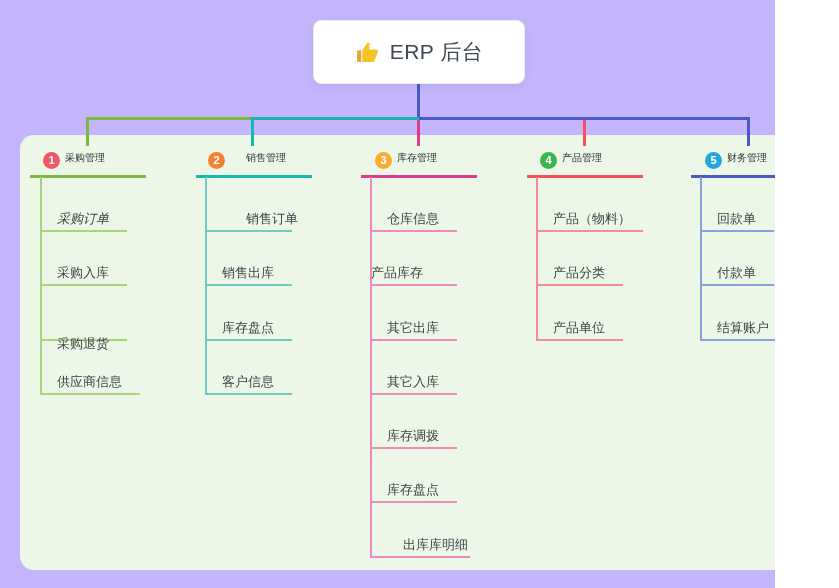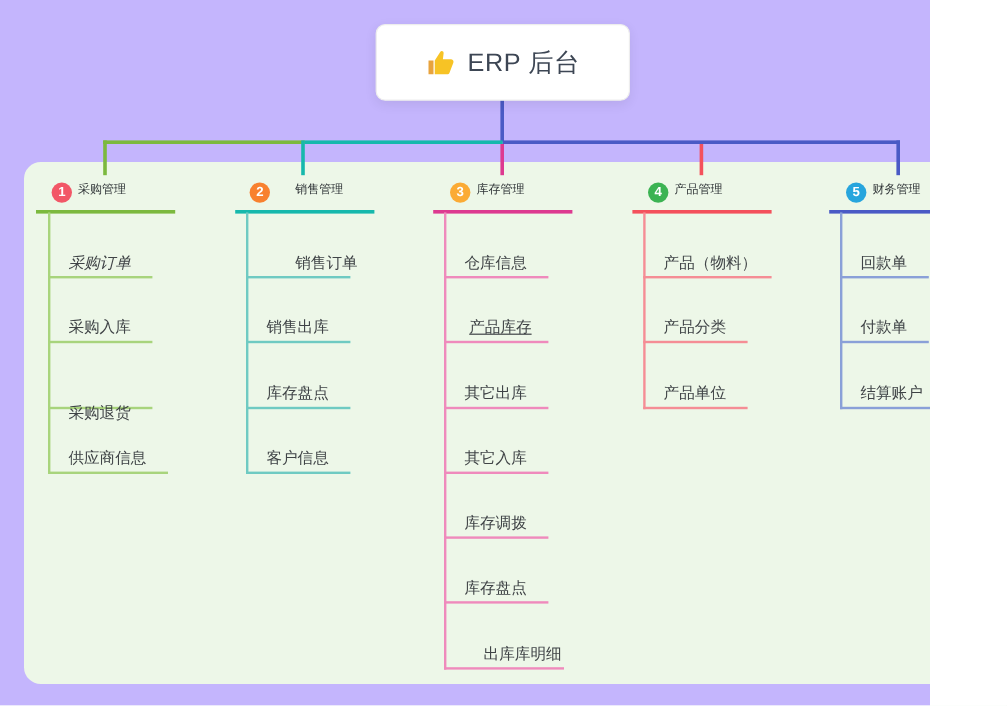--- a/index.html
+++ b/index.html
@@ -97,21 +97,21 @@
   <div class="abs child" style="left:222px;top:373px;">客户信息</div>
   <div class="abs cline b2-light" style="left:205px;top:393px;width:87px;"></div>
 
   <div class="abs badge badge3" style="left:375px;top:152px;">3</div>
   <div class="abs branch-label" style="left:397px;top:151px;">库存管理</div>
   <div class="abs branch-underline b3-main" style="left:361px;top:175px;"></div>
   <div class="abs tree-line b3-light" style="left:370px;top:177px;height:381px;"></div>
 
   <div class="abs child" style="left:387px;top:210px;">仓库信息</div>
   <div class="abs cline b3-light" style="left:370px;top:230px;width:87px;"></div>
-  <div class="abs child" style="left:391px;top:264px;text-decoration:underline;">产品库存</div>
+  <div class="abs child" style="left:371px;top:264px;">产品库存</div>
   <div class="abs cline b3-light" style="left:370px;top:284px;width:87px;"></div>
   <div class="abs child" style="left:387px;top:319px;">其它出库</div>
   <div class="abs cline b3-light" style="left:370px;top:339px;width:87px;"></div>
   <div class="abs child" style="left:387px;top:373px;">其它入库</div>
   <div class="abs cline b3-light" style="left:370px;top:393px;width:87px;"></div>
   <div class="abs child" style="left:387px;top:427px;">库存调拨</div>
   <div class="abs cline b3-light" style="left:370px;top:447px;width:87px;"></div>
   <div class="abs child" style="left:387px;top:481px;">库存盘点</div>
   <div class="abs cline b3-light" style="left:370px;top:501px;width:87px;"></div>
   <div class="abs child" style="left:387px;top:536px;margin-left:16px;">出库库明细</div>

